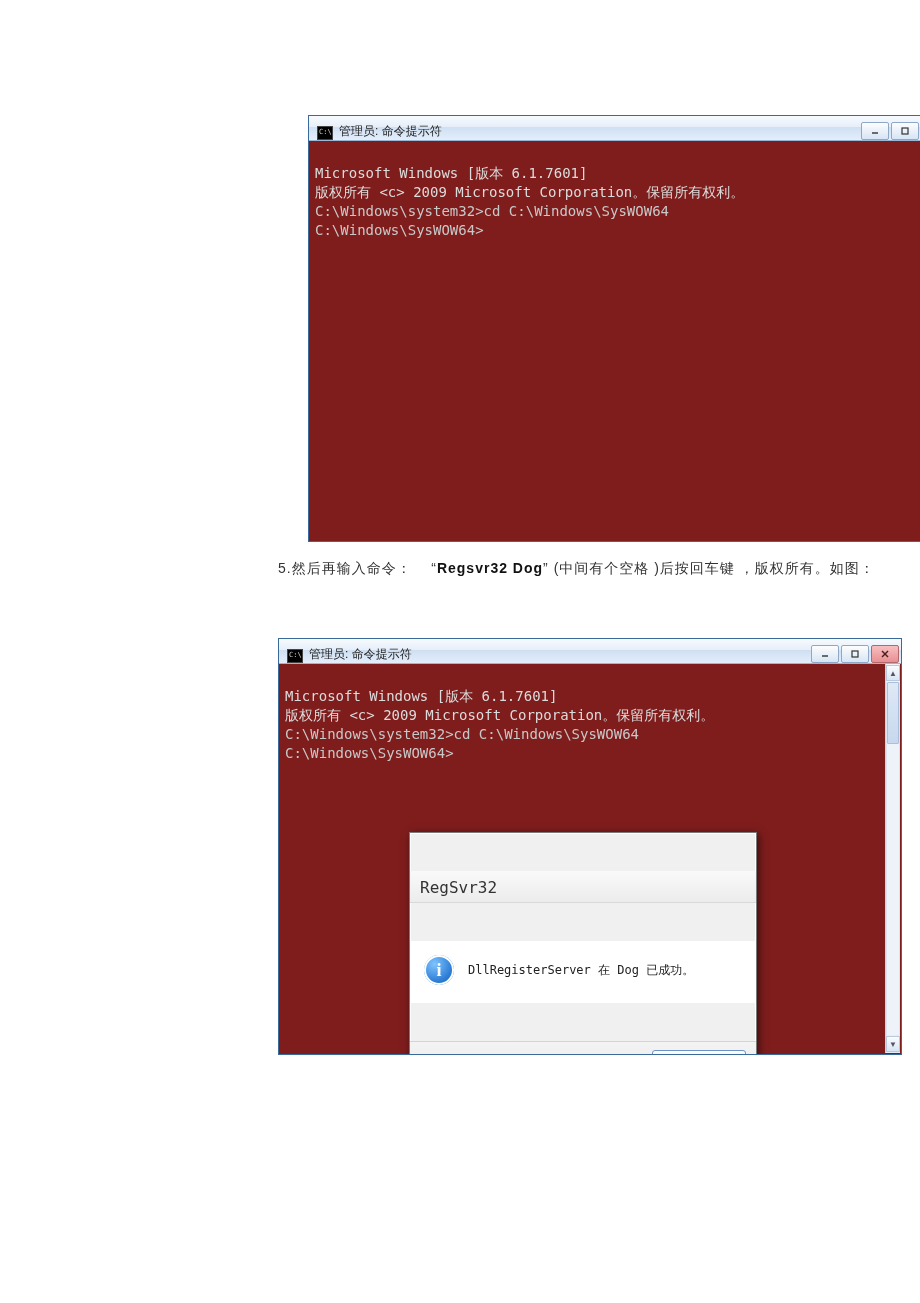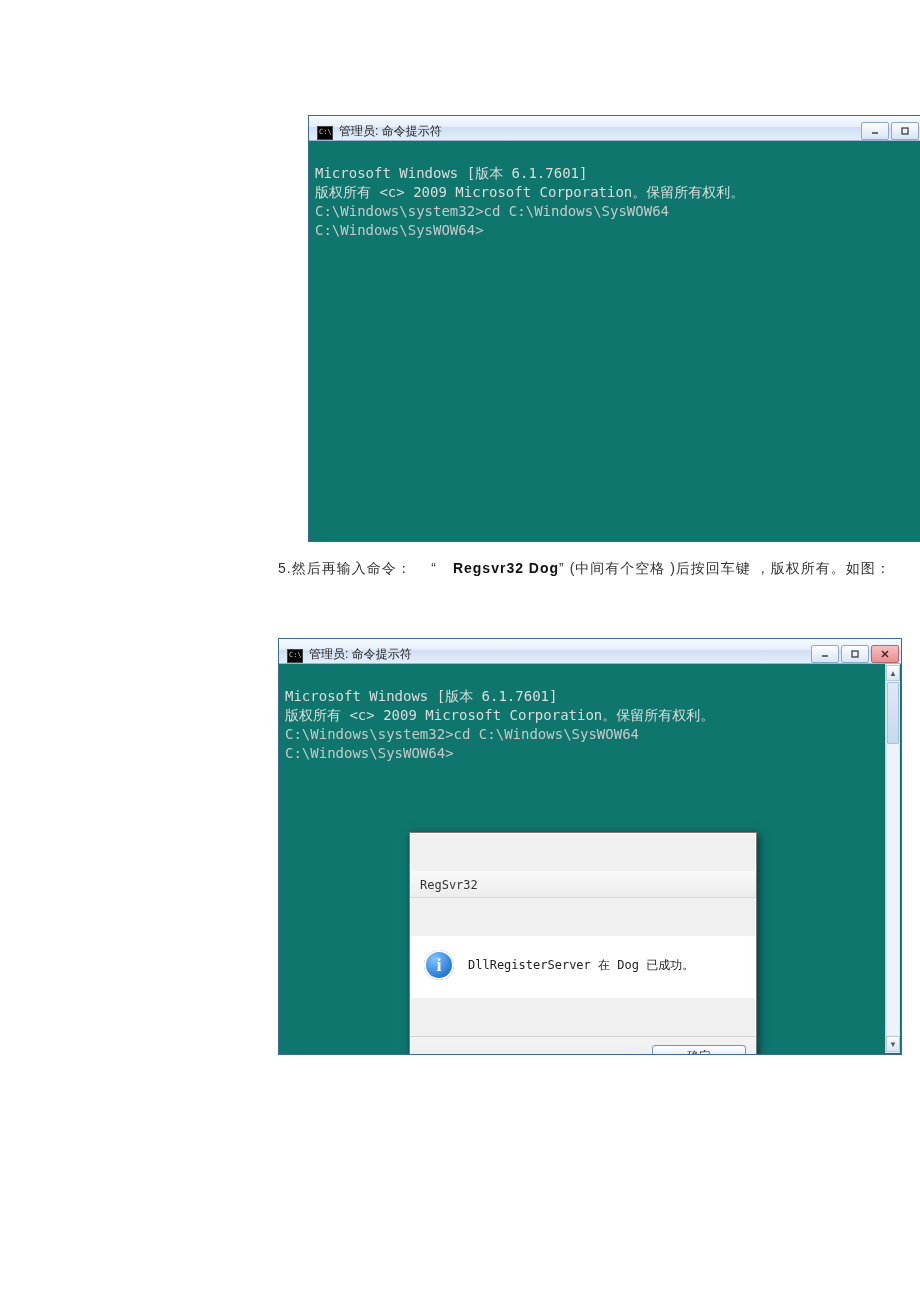--- a/index.html
+++ b/index.html
@@ -75,21 +75,21 @@
     line-height: 1;
   }
   .win-btn.close {
     background: linear-gradient(#f7bfc0, #e98f92);
     border-color: #b06a6d;
     color: #4a1f21;
   }
   .win-btn svg { display:block; }
 
   .console-body {
-    background: #0f766e;
+    background: #7f1d1d;
     color: #c8c8c8;
     font-family: "NSimSun","SimSun","MS Gothic",Consolas,monospace;
     font-size: 14px;
     line-height: 1.35;
     padding: 4px 6px 6px 6px;
     min-height: 390px;
     white-space: pre;
     overflow: hidden;
     position: relative;
   }
@@ -101,21 +101,20 @@
     margin: 18px 0 60px 278px;
     font-size: 14px;
     color: #333;
     letter-spacing: 1px;
   }
   .instruction .quoted {
     font-weight: 600;
     color: #111;
     font-family: Arial, "Microsoft YaHei", sans-serif;
     letter-spacing: 1px;
-    margin-left: 16px;
   }
 
   
   .console-window.second {
     margin-left: 278px;
     width: 622px;
     position: relative;
   }
   .console-window.second .console-body {
     min-height: 380px;
@@ -156,21 +155,21 @@
   .msg-dialog {
     position: absolute;
     left: 130px;
     top: 168px;
     width: 346px;
     background: #f0f0f0;
     border: 1px solid #7a7a7a;
     box-shadow: 0 0 0 1px #fff inset, 2px 2px 8px rgba(0,0,0,0.55);
   }
   .msg-dialog .dlg-title {
-    font-size: 12px;
+    font-size: 16px;
     color: #333;
     padding: 6px 10px 4px 10px;
     background: linear-gradient(#f9f9f9,#ececec);
     border-bottom: 1px solid #d9d9d9;
   }
   .msg-dialog .dlg-body {
     display: flex;
     align-items: center;
     gap: 14px;
     padding: 14px 18px 18px 14px;

